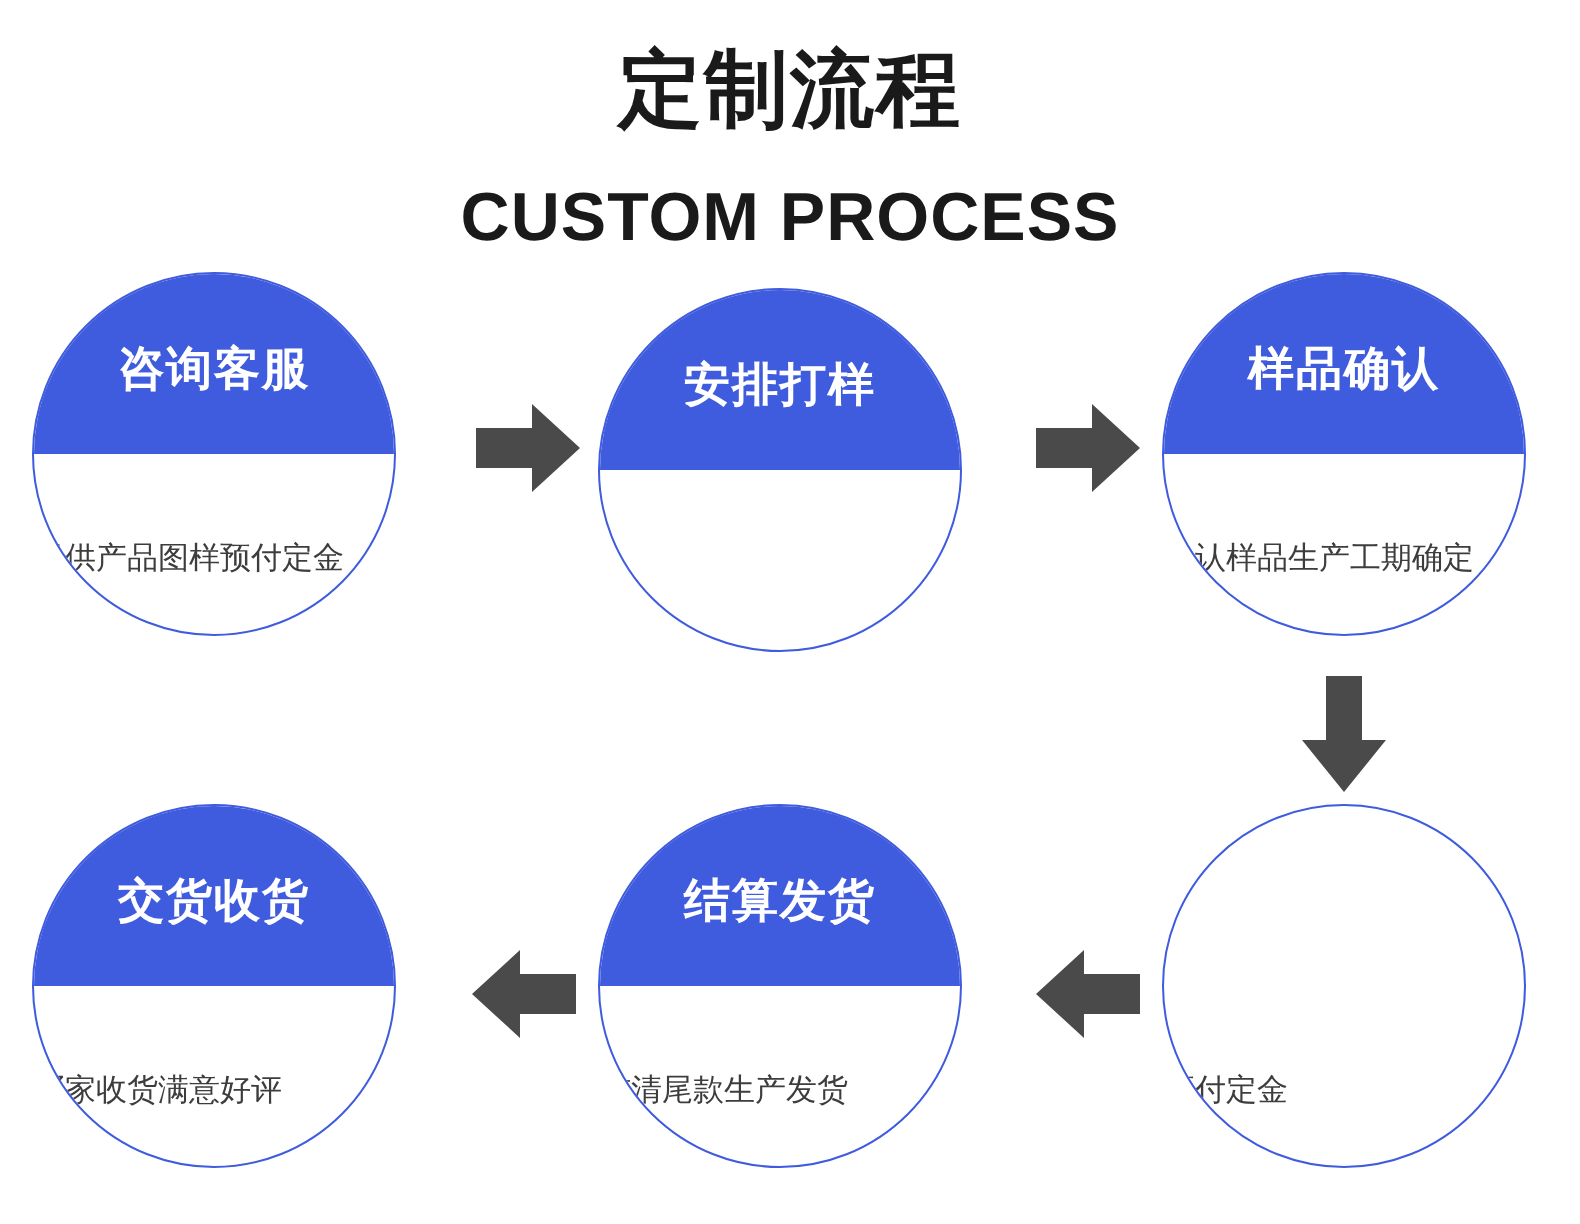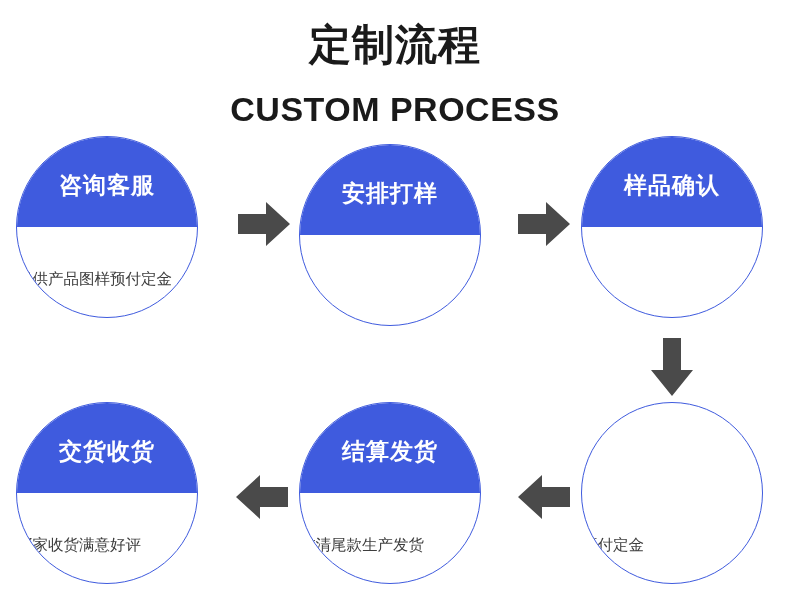--- a/index.html
+++ b/index.html
@@ -148,20 +148,24 @@
   <div class="node" id="node-2">
     <div class="node-top">
       <span class="node-title">安排打样</span>
     </div>
   </div>
 
   <div class="node" id="node-3">
     <div class="node-top">
       <span class="node-title">样品确认</span>
     </div>
+    <div class="node-bottom">
+      <span class="node-line">确认样品生产</span>
+      <span class="node-line">工期确定</span>
+    </div>
   </div>
 
   <div class="node" id="node-4">
     <div class="node-bottom">
       <span class="node-line">预付定金</span>
     </div>
   </div>
 
   <div class="node" id="node-5">
     <div class="node-top">

